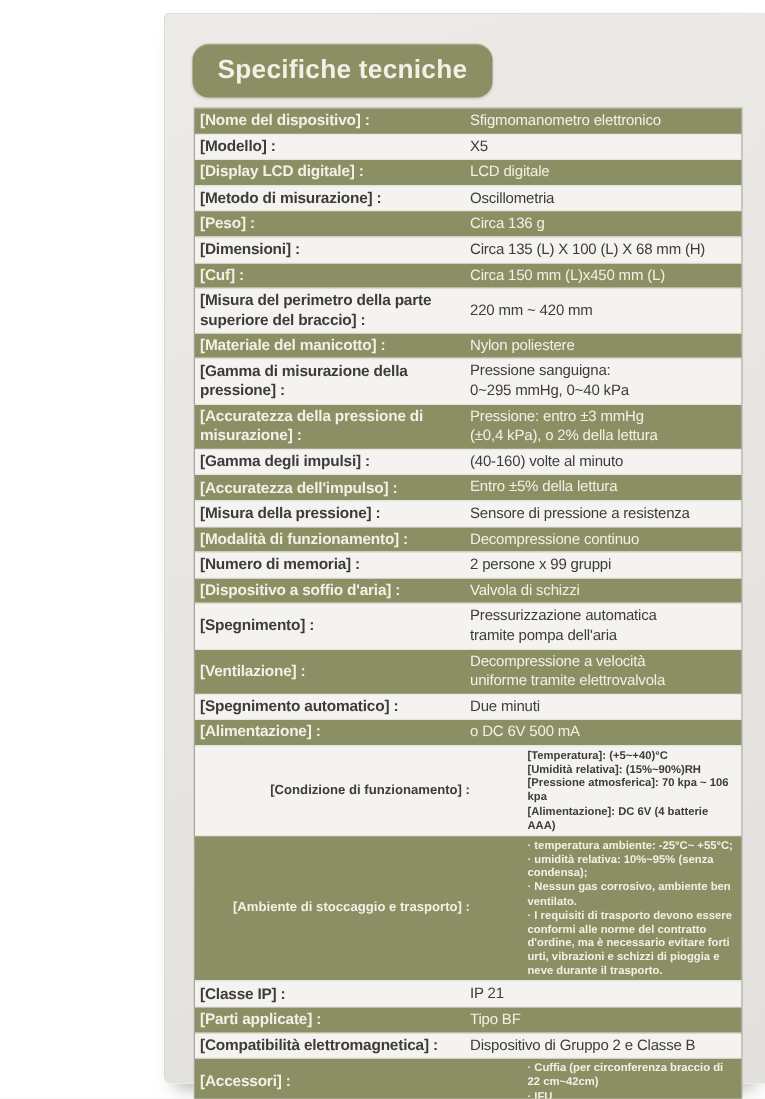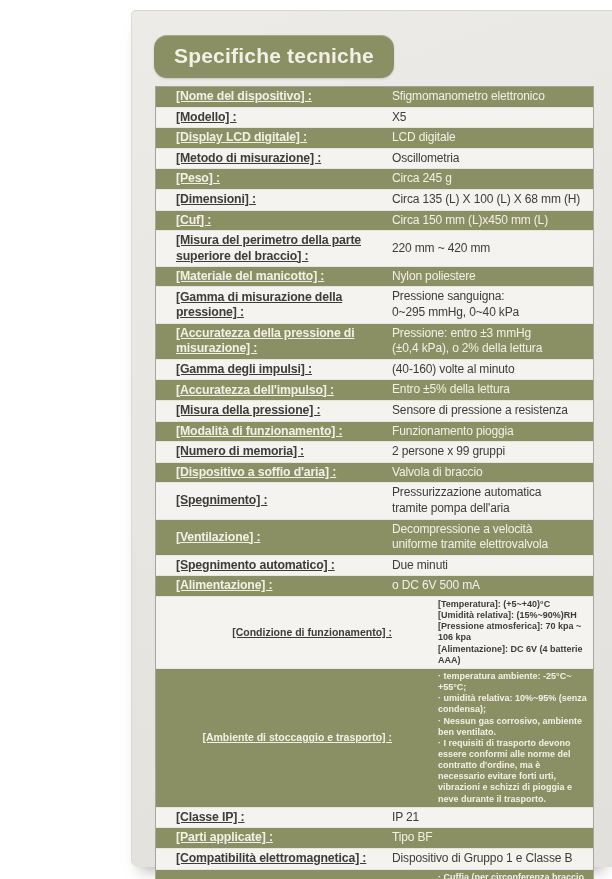--- a/index.html
+++ b/index.html
@@ -47,27 +47,26 @@
     align-items:center;
     min-height:19px;
     border-bottom:1px solid #e6e5e1;
   }
   .row:last-child{border-bottom:none;margin-left:20px;}
   .row.olive{background:var(--olive,#8b8f64);color:var(--cream,#f2f1e6);}
   .row.light{background:var(--row-light,#f4f3f0);color:var(--ink,#3d3c39);}
   .cell-label{
     width:216px;
     flex:0 0 216px;
-    padding:2px 0 2px 20px;
+    padding:2px 0 2px 4px;
     font-size:12.3px;
     font-weight:bold;
     line-height:1.25;
     letter-spacing:-.15px;
     box-sizing:content-box;
-    text-decoration:underline;
   }
   .cell-value{
     flex:1;
     padding:2px 4px 2px 0;
     font-size:12px;
     font-weight:400;
     line-height:1.3;
     letter-spacing:-.15px;
   }
   .row.label-sm .cell-label{font-size:10.5px;letter-spacing:0;text-align:right;}
@@ -100,21 +99,21 @@
         <div class="row olive">
           <div class="cell-label">[Display LCD digitale] :</div>
           <div class="cell-value">LCD digitale</div>
         </div>
         <div class="row light">
           <div class="cell-label">[Metodo di misurazione] :</div>
           <div class="cell-value">Oscillometria</div>
         </div>
         <div class="row olive">
           <div class="cell-label">[Peso] :</div>
-          <div class="cell-value">Circa 245 g</div>
+          <div class="cell-value">Circa 136 g</div>
         </div>
         <div class="row light">
           <div class="cell-label">[Dimensioni] :</div>
           <div class="cell-value">Circa 135 (L) X 100 (L) X 68 mm (H)</div>
         </div>
         <div class="row olive">
           <div class="cell-label">[Cuf] :</div>
           <div class="cell-value">Circa 150 mm (L)x450 mm (L)</div>
         </div>
         <div class="row light">
@@ -146,29 +145,29 @@
         <div class="row olive">
           <div class="cell-label">[Accuratezza dell'impulso] :</div>
           <div class="cell-value">Entro ±5% della lettura</div>
         </div>
         <div class="row light">
           <div class="cell-label">[Misura della pressione] :</div>
           <div class="cell-value">Sensore di pressione a resistenza</div>
         </div>
         <div class="row olive">
           <div class="cell-label">[Modalità di funzionamento] :</div>
-          <div class="cell-value">Funzionamento pioggia</div>
+          <div class="cell-value">Decompressione continuo</div>
         </div>
         <div class="row light">
           <div class="cell-label">[Numero di memoria] :</div>
           <div class="cell-value">2 persone x 99 gruppi</div>
         </div>
         <div class="row olive">
           <div class="cell-label">[Dispositivo a soffio d'aria] :</div>
-          <div class="cell-value">Valvola di braccio</div>
+          <div class="cell-value">Valvola di schizzi</div>
         </div>
         <div class="row light">
           <div class="cell-label">[Spegnimento] :</div>
           <div class="cell-value">
             <span class="vline">Pressurizzazione automatica</span>
             <span class="vline">tramite pompa dell'aria</span>
           </div>
         </div>
         <div class="row olive">
           <div class="cell-label">[Ventilazione] :</div>
@@ -208,21 +207,21 @@
         <div class="row light">
           <div class="cell-label">[Classe IP] :</div>
           <div class="cell-value">IP 21</div>
         </div>
         <div class="row olive">
           <div class="cell-label">[Parti applicate] :</div>
           <div class="cell-value">Tipo BF</div>
         </div>
         <div class="row light">
           <div class="cell-label">[Compatibilità elettromagnetica] :</div>
-          <div class="cell-value">Dispositivo di Gruppo 1 e Classe B</div>
+          <div class="cell-value">Dispositivo di Gruppo 2 e Classe B</div>
         </div>
         <div class="row olive value-sm">
           <div class="cell-label">[Accessori] :</div>
           <div class="cell-value">
             <span class="vline">· Cuffia (per circonferenza braccio di 22 cm~42cm)</span>
             <span class="vline">· IFU</span>
           </div>
         </div>
         <div class="row light">
           <div class="cell-label">[Versione di rilascio del software] :</div>

